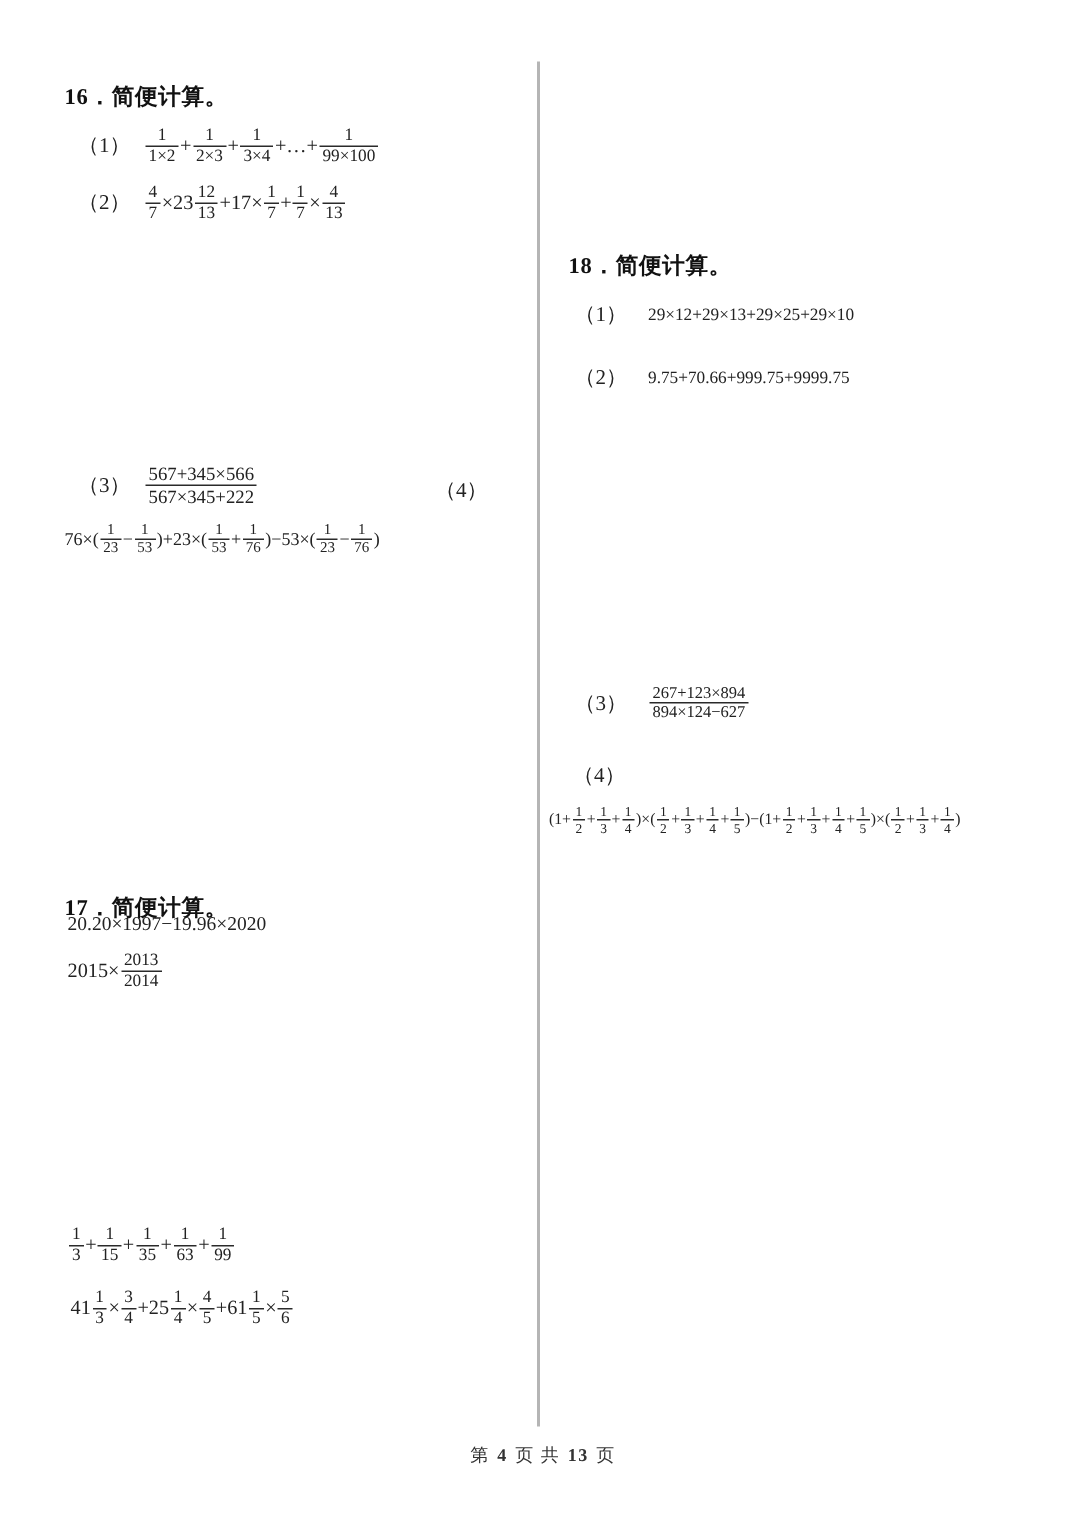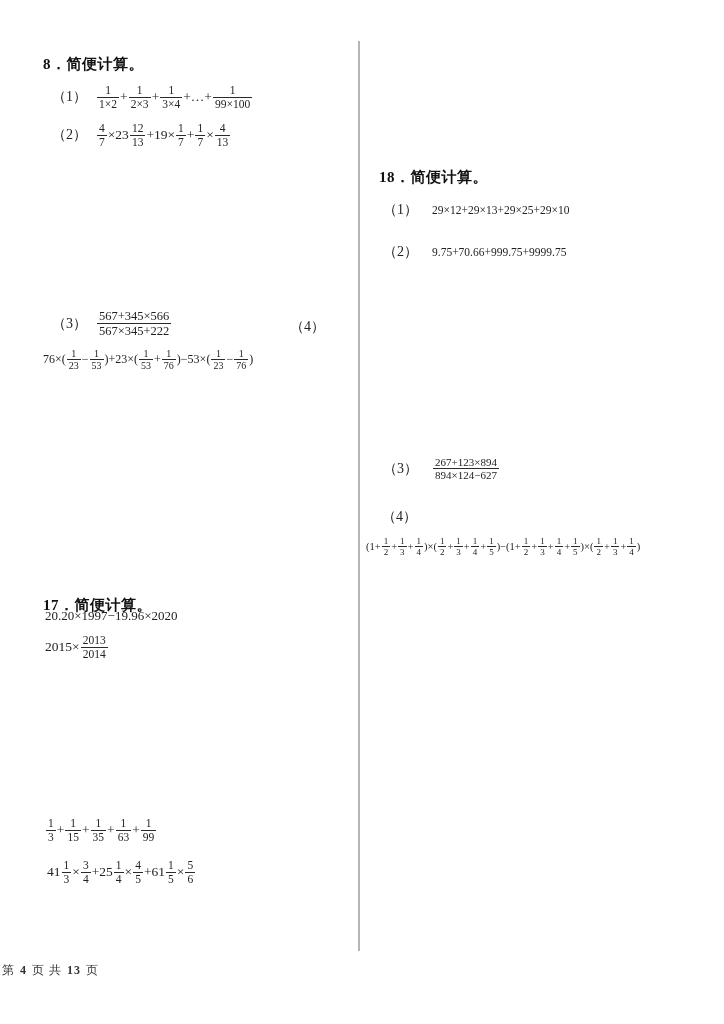--- a/index.html
+++ b/index.html
@@ -33,34 +33,34 @@
   .fs-bigfrac { font-size:13.5px; }
   .fs-bigfrac .frac { font-size:12.5px; }
   .fs-small { font-size:12px; }
   .fs-small .frac { font-size:10px; }
   .fs-rsmall .expr { font-size:11.5px; }
   .fs-rsmall .frac { font-size:11px; }
   .fs-tiny { font-size:10.5px; }
   .fs-tiny .frac { font-size:9px; }
   .plain-label { position:absolute; font-size:14px; white-space:nowrap; }
   .footer {
-    position:absolute; left:0; right:0; 
+    position:absolute; left:0; right:0; text-align:center;
     font-size:12px; color:#333333; letter-spacing:1px;
   }
   .footer .fword { margin:0 2px; }
   .footer .fnum { font-weight:bold; margin:0 3px; }
 </style>
 </head>
 <body>
 
 <div class="page">
 
   <div class="divider" style="left:358px; top:41px; width:2px; height:910px;"></div>
 
-  <div class="sec-title" style="left:43px; top:55px;">8．简便计算。</div>
+  <div class="sec-title" style="left:43px; top:55px;">16．简便计算。</div>
 
   <div class="math-row fs-normal" style="left:52px; top:84px;">
     <span class="plabel">（1）</span>
     <span class="expr">
         <span class="frac">
           <span class="num">1</span>
           <span class="den">1×2</span>
         </span>
         <span class="mtxt">+</span>
         <span class="frac">
@@ -85,21 +85,21 @@
     <span class="expr">
         <span class="frac">
           <span class="num">4</span>
           <span class="den">7</span>
         </span>
         <span class="mtxt">×23</span>
         <span class="frac">
           <span class="num">12</span>
           <span class="den">13</span>
         </span>
-        <span class="mtxt">+19×</span>
+        <span class="mtxt">+17×</span>
         <span class="frac">
           <span class="num">1</span>
           <span class="den">7</span>
         </span>
         <span class="mtxt">+</span>
         <span class="frac">
           <span class="num">1</span>
           <span class="den">7</span>
         </span>
         <span class="mtxt">×</span>

